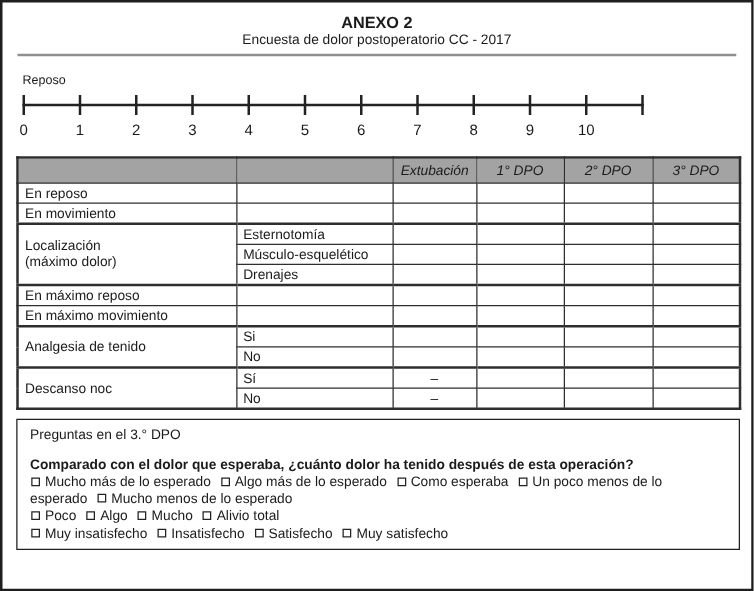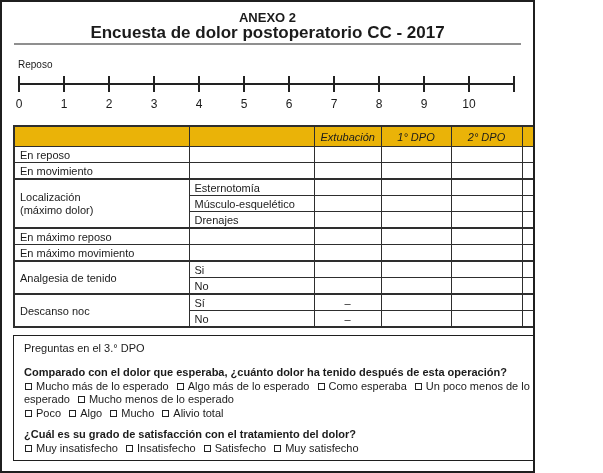--- a/index.html
+++ b/index.html
@@ -1,23 +1,23 @@
 <!DOCTYPE html>
 <html><head>
 <meta charset="utf-8">
 <style>
   html,body{margin:0;padding:0;background:#fff;}
   .page{
-    position:relative;width:535px;height:473px;box-sizing:border-box;
+    position:relative;width:603px;height:473px;box-sizing:border-box;
     border:2px solid #1f1f1f;background:#fff;padding:8px 11px 0 11px;
     font-family:"Liberation Sans", sans-serif;color:#1b1b1b;overflow:hidden;
   }
   
   .title{ text-align:center;font-weight:bold;font-size:13px;line-height:15px;}
-  .subtitle{text-align:center;font-weight:bold;font-size:17px;line-height:15px;}
+  .subtitle{text-align:center;font-weight:normal;font-size:11px;line-height:15px;}
   .divider{height:2px;background:#8f8f8f;margin:3px 1px 0 1px;}
 
   
   .ruler{position:relative;margin:13px 0 0 5px;height:58px;}
   .ruler-label{font-size:10px;line-height:14px;margin-bottom:1px;}
   .ruler-track{position:relative;height:22px;width:500px;}
   .ruler-line{position:absolute;left:0;top:10px;width:497px;height:2px;background:#222;}
   .tick{position:absolute;top:3px;width:2px;height:16px;background:#222;}
   .ruler-numbers{position:relative;height:14px;width:500px;margin-top:2px;}
   .num{position:absolute;width:20px;text-align:center;font-size:12px;line-height:14px;}
@@ -25,21 +25,21 @@
   
   table.grid{
     border-collapse:collapse;table-layout:fixed;width:578px;margin-top:9px;
     font-size:11px;border:2px solid #2e2e2e;
   }
   table.grid td{
     border:1px solid #2e2e2e;height:15px;padding:0 5px;
     overflow:hidden;white-space:nowrap;
   }
   tr.head td{
-    background:#eab308;font-style:italic;text-align:center;height:19px;padding:0 6px;
+    background:#a3a3a3;font-style:italic;text-align:center;height:19px;padding:0 6px;
   }
   td.lbl{text-align:left;}
   td.sub{text-align:left;}
   td.dash{text-align:center;}
   tr.gtop td{border-top:2px solid #2e2e2e;}
   .lbl2{line-height:13px;}
 
   
   .qbox{
     border:1.5px solid #1f1f1f;margin-top:7px;padding:6px 10px 5px 10px;
@@ -215,21 +215,20 @@
       <span class="opt"><span class="cb"></span><span>Mucho menos de lo esperado</span></span>
     </div>
 
     <div class="opts">
       <span class="opt"><span class="cb"></span><span>Poco</span></span>
       <span class="opt"><span class="cb"></span><span>Algo</span></span>
       <span class="opt"><span class="cb"></span><span>Mucho</span></span>
       <span class="opt"><span class="cb"></span><span>Alivio total</span></span>
     </div>
 
-    <div class="qtext">¿Cuál es su grado de satisfacción con el tratamiento del dolor?</div>
     <div class="opts">
       <span class="opt"><span class="cb"></span><span>Muy insatisfecho</span></span>
       <span class="opt"><span class="cb"></span><span>Insatisfecho</span></span>
       <span class="opt"><span class="cb"></span><span>Satisfecho</span></span>
       <span class="opt"><span class="cb"></span><span>Muy satisfecho</span></span>
     </div>
   </div>
 
 </div>
 

